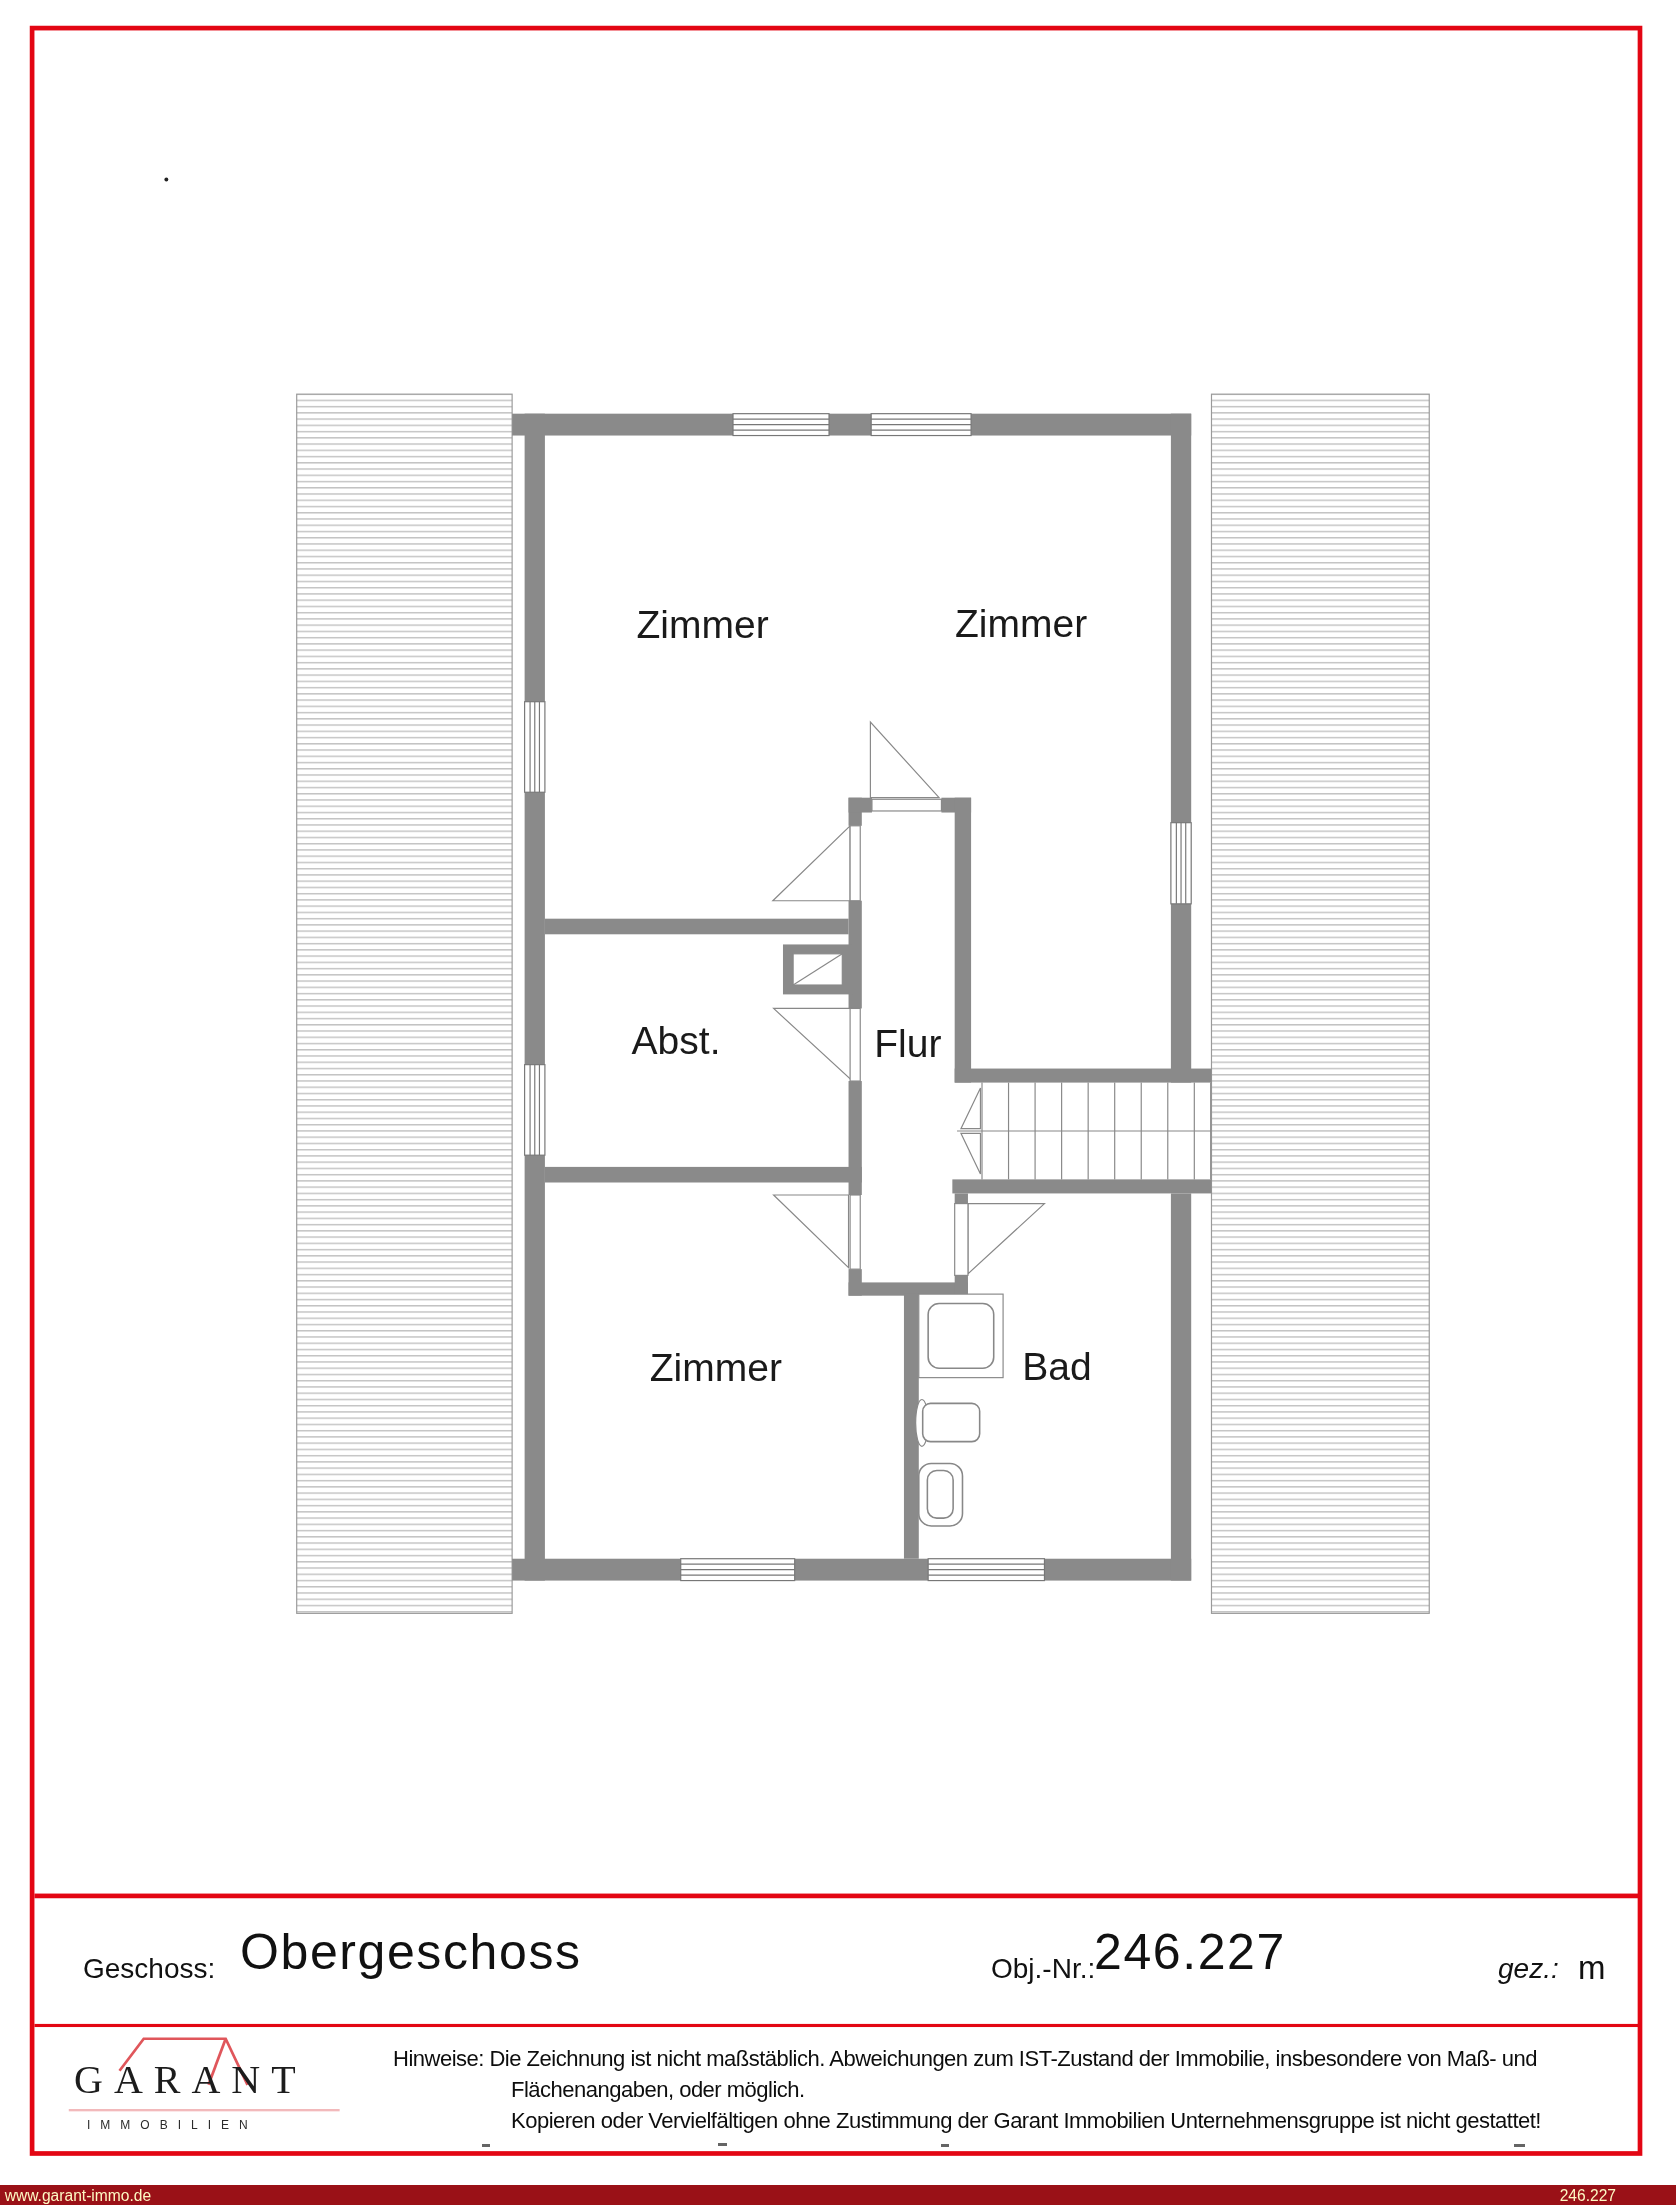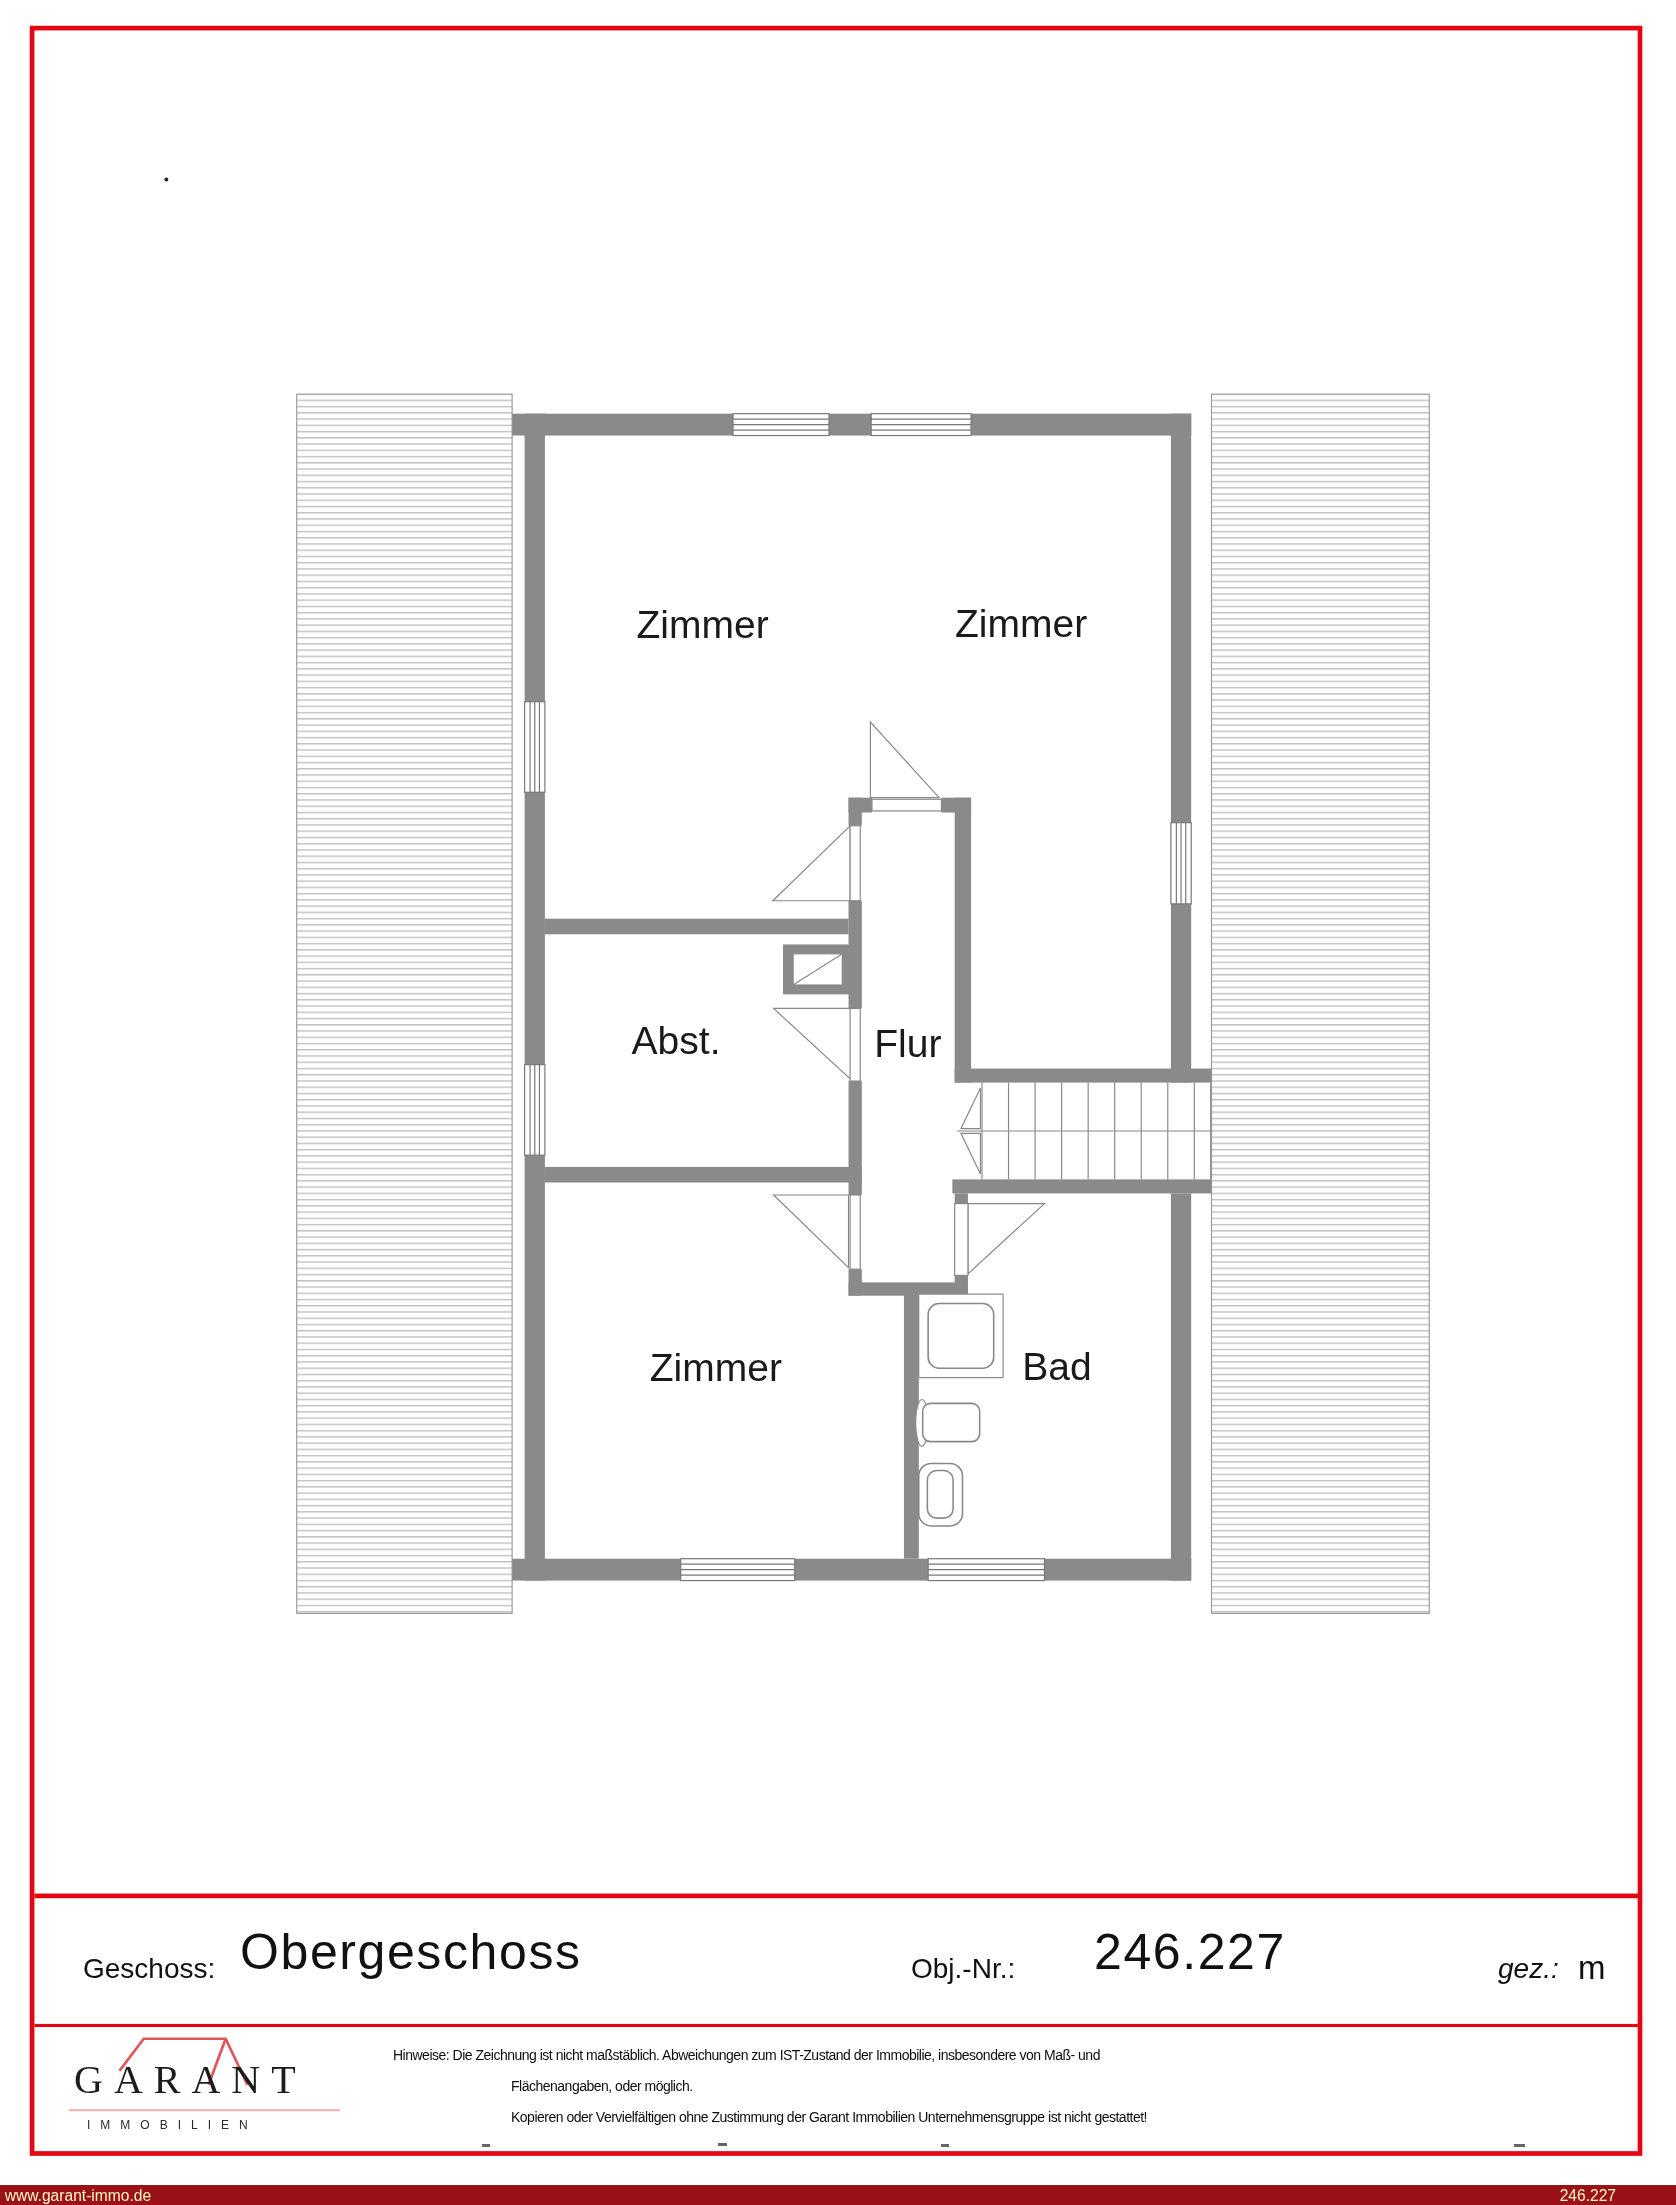--- a/index.html
+++ b/index.html
@@ -4,21 +4,21 @@
 <style>
   html,body{margin:0;padding:0;background:#ffffff;}
   #page{position:relative;width:1676px;height:2205px;background:#fff;font-family:"Liberation Sans",sans-serif;overflow:hidden;}
   .abs{position:absolute;line-height:1;white-space:nowrap;color:#111;}
   #plan-svg{position:absolute;left:0;top:0;}
   .lbl-small{font-size:28px;}
   .lbl-big{font-size:50px;letter-spacing:1.6px;}
   .lbl-med{font-size:33px;}
   #brand-name{font-family:"Liberation Serif",serif;font-size:40px;letter-spacing:11px;color:#1c1c1c;}
   #brand-sub{font-size:12px;letter-spacing:10px;color:#2b2b2b;}
-  .notice{font-size:14px;letter-spacing:-0.5px;color:#0d0d0d;}
+  .notice{font-size:22px;letter-spacing:-0.5px;color:#0d0d0d;}
   #bottom-bar{position:absolute;left:0;top:2185px;width:1676px;height:20px;background:#9a1117;}
   #bottom-bar .bar-text{position:absolute;top:2.3px;font-size:15.6px;color:#fef9c3;}
   .frag{position:absolute;background:#4a4a4a;opacity:.85;}
 </style>
 </head>
 <body>
 
 <div id="page">
 
   <svg id="plan-svg" width="1676" height="2205" viewBox="0 0 2147 2825">
@@ -166,21 +166,21 @@
 
     <g stroke="#e0565b" stroke-width="3.5" fill="none">
       <polyline points="153,2653 184,2612 289,2612 317,2671"></polyline>
       <line x1="267" y1="2671" x2="289" y2="2612"></line>
     </g>
     <rect x="88" y="2702" width="347" height="3" fill="#f2b9bb"></rect>
   </svg>
 
   <span class="abs lbl-small" style="left:83px;top:1955px;">Geschoss:</span>
   <span class="abs lbl-big" style="left:240px;top:1927px;">Obergeschoss</span>
-  <span class="abs lbl-small" style="left:911px;top:1955px;text-align:center;">Obj.-Nr.:</span>
+  <span class="abs lbl-small" style="left:991px;top:1955px;text-align:center;">Obj.-Nr.:</span>
   <span class="abs lbl-big" style="left:1094px;top:1927px;">246.227</span>
   <span class="abs lbl-small" style="left:1498px;top:1955px;font-style:italic;">gez.:</span>
   <span class="abs lbl-med" style="left:1578px;top:1951px;">m</span>
 
   <span class="abs" id="brand-name" style="left:74px;top:2060px;">GARANT</span>
   <span class="abs" id="brand-sub" style="left:87px;top:2119px;">IMMOBILIEN</span>
 
   <span class="abs notice" style="left:393px;top:2048px;">Hinweise: Die Zeichnung ist nicht maßstäblich. Abweichungen zum IST-Zustand der Immobilie, insbesondere von Maß- und</span>
   <span class="abs notice" style="left:511px;top:2079px;">Flächenangaben, oder möglich.</span>
   <span class="abs notice" style="left:511px;top:2110px;">Kopieren oder Vervielfältigen ohne Zustimmung der Garant Immobilien Unternehmensgruppe ist nicht gestattet!</span>

